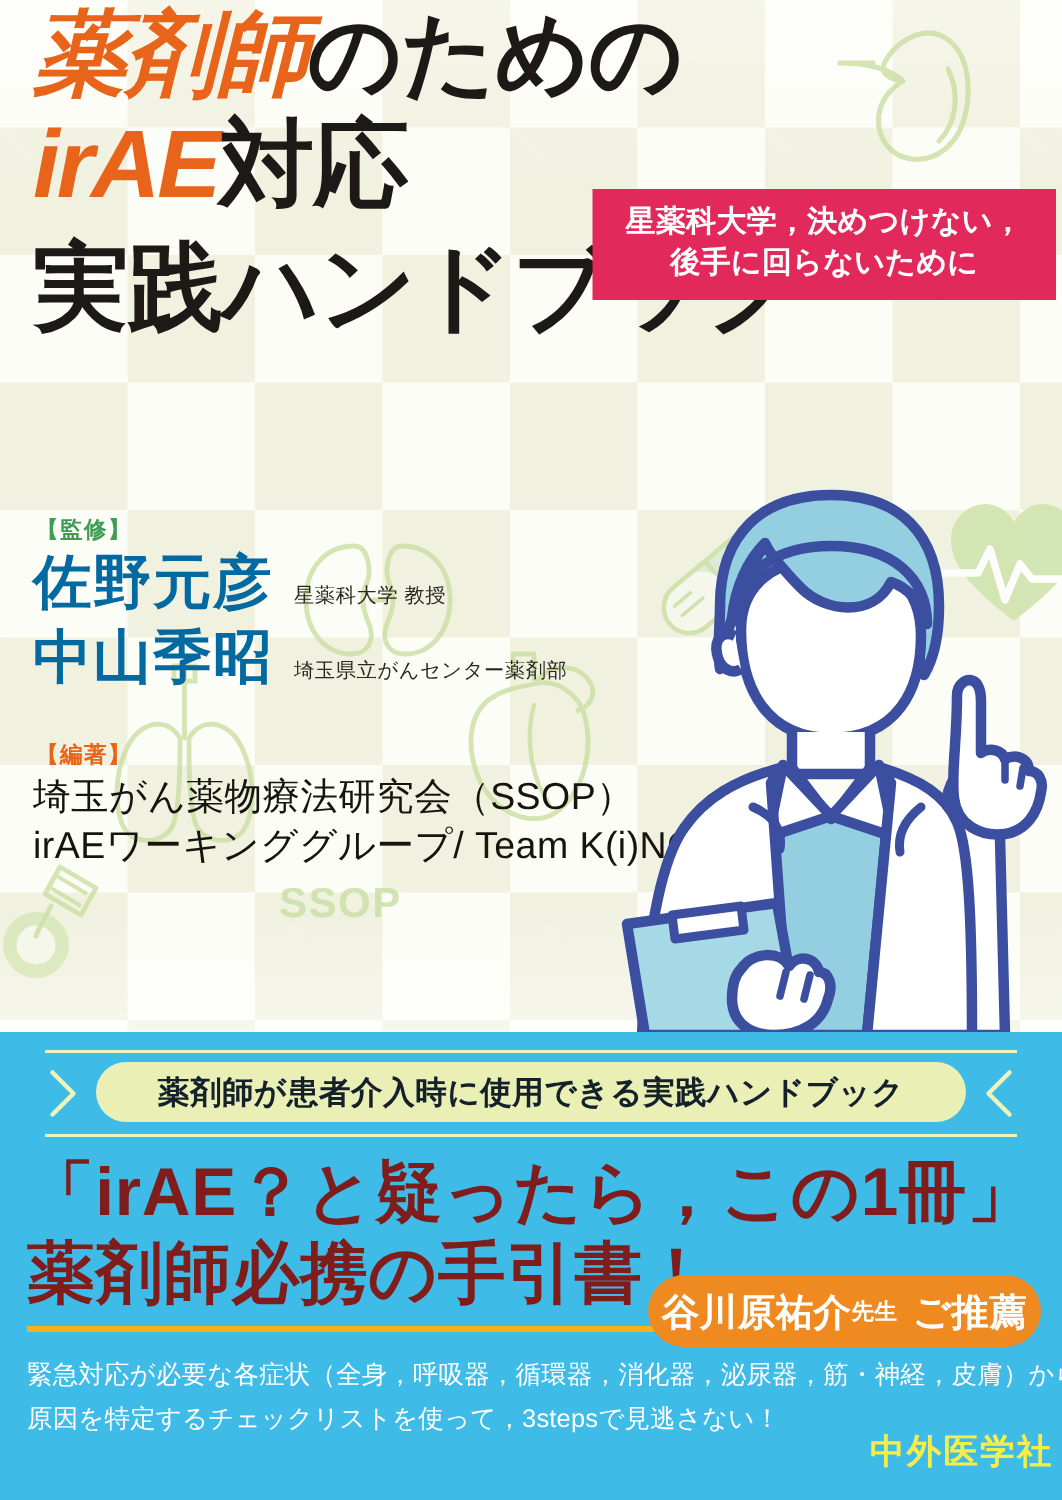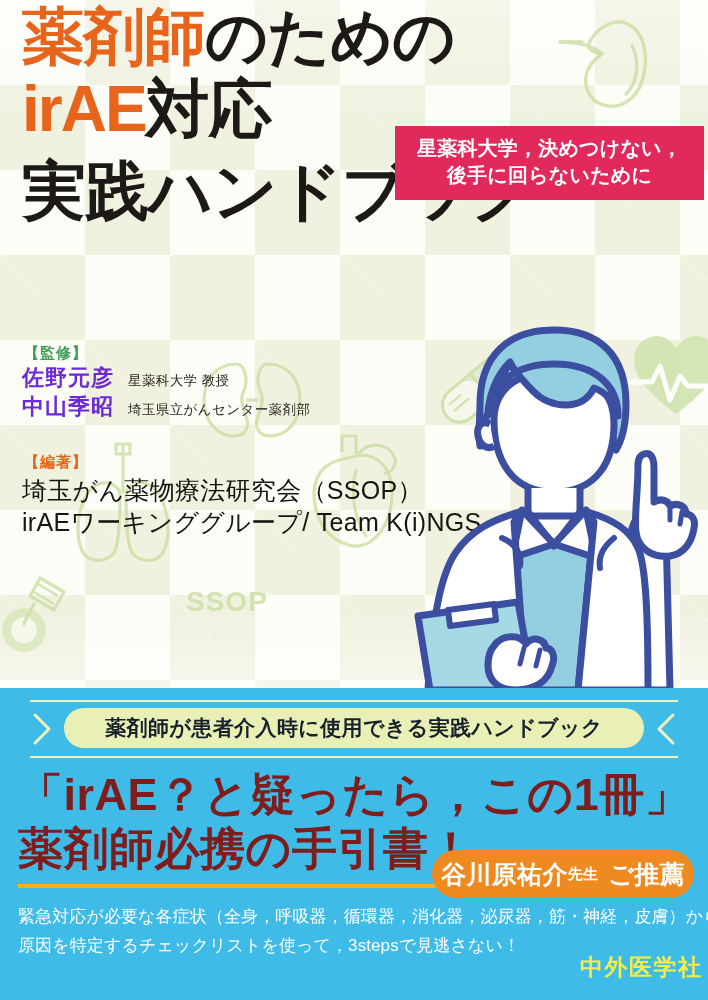--- a/index.html
+++ b/index.html
@@ -35,38 +35,38 @@
 
   
   #title-block{position:absolute;left:22px;top:4px;width:680px;}
   .title-line{
     margin:0;line-height:1.06;white-space:nowrap;
     font-weight:700;color:#1c1917;
   }
   .tl1{font-size:62px;letter-spacing:-1px;}
   .tl2{font-size:64px;letter-spacing:-1px;margin-top:6px;}
   .tl3{font-size:64px;letter-spacing:-1px;margin-top:14px;}
-  .orange{color:#e8641a;}
+  .orange{color:#e8641a;font-style:italic;}
   .irae-latin{font-family:"Liberation Sans",sans-serif;font-weight:700;letter-spacing:-2px;}
 
   
   #pink-badge{
     position:absolute;left:395px;top:126px;width:297px;
     background:#e2295b;color:#ffffff;
     padding:9px 6px 11px;text-align:center;
     font-size:20px;font-weight:700;line-height:1.36;letter-spacing:.2px;
   }
 
   
   #credits{position:absolute;left:22px;top:344px;width:420px;}
   .role-tag{font-size:15px;font-weight:700;letter-spacing:1px;margin:0 0 2px 2px;}
   .role-green{color:#3f9c55;}
   .role-orange{color:#e8641a;}
   .person-row{display:flex;align-items:baseline;gap:14px;margin:0 0 2px 0;}
-  .person-name{font-size:22px;font-weight:700;color:#6d28d9;letter-spacing:1px;line-height:1.22;}
+  .person-name{font-size:39px;font-weight:700;color:#0369a1;letter-spacing:1px;line-height:1.22;}
   .person-affil{font-size:13.5px;color:#2a2722;letter-spacing:.4px;}
   #editor-block{margin-top:32px;}
   .editor-line{font-size:25px;color:#16140f;line-height:1.30;letter-spacing:.3px;white-space:nowrap;margin:0;}
 
   
   #pharmacist{position:absolute;left:398px;top:316px;width:310px;height:374px;}
 
   
   #blue-panel{
     position:absolute;left:0;top:688px;width:708px;height:312px;

